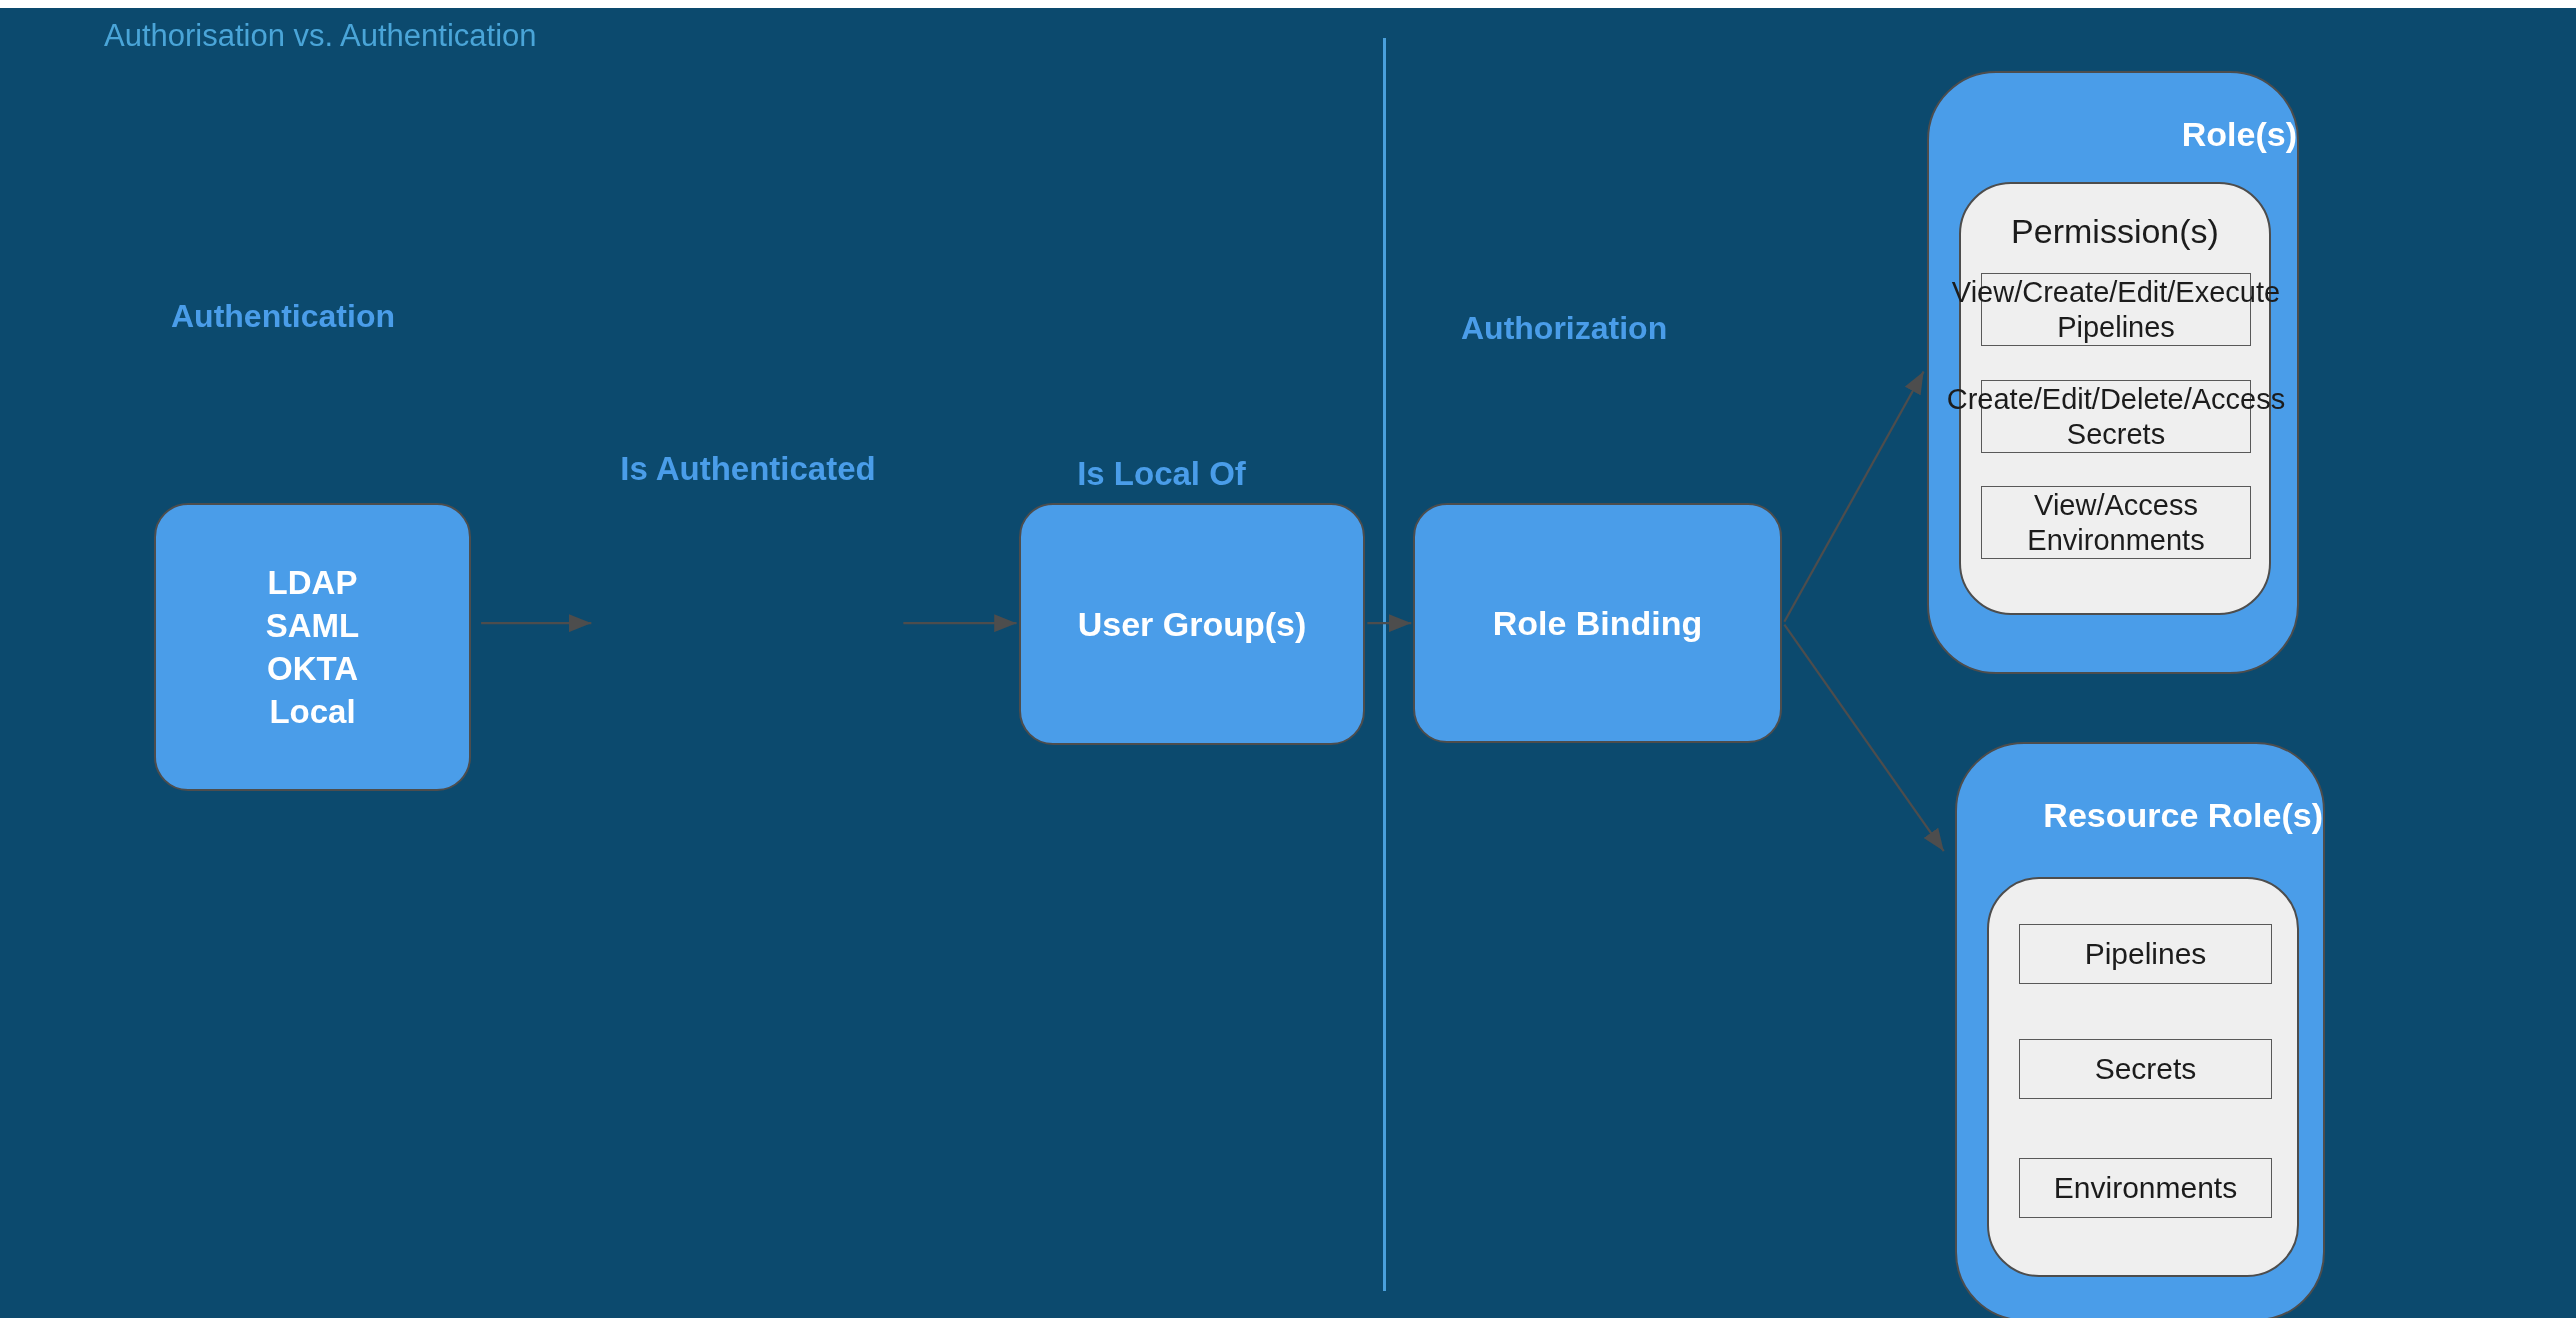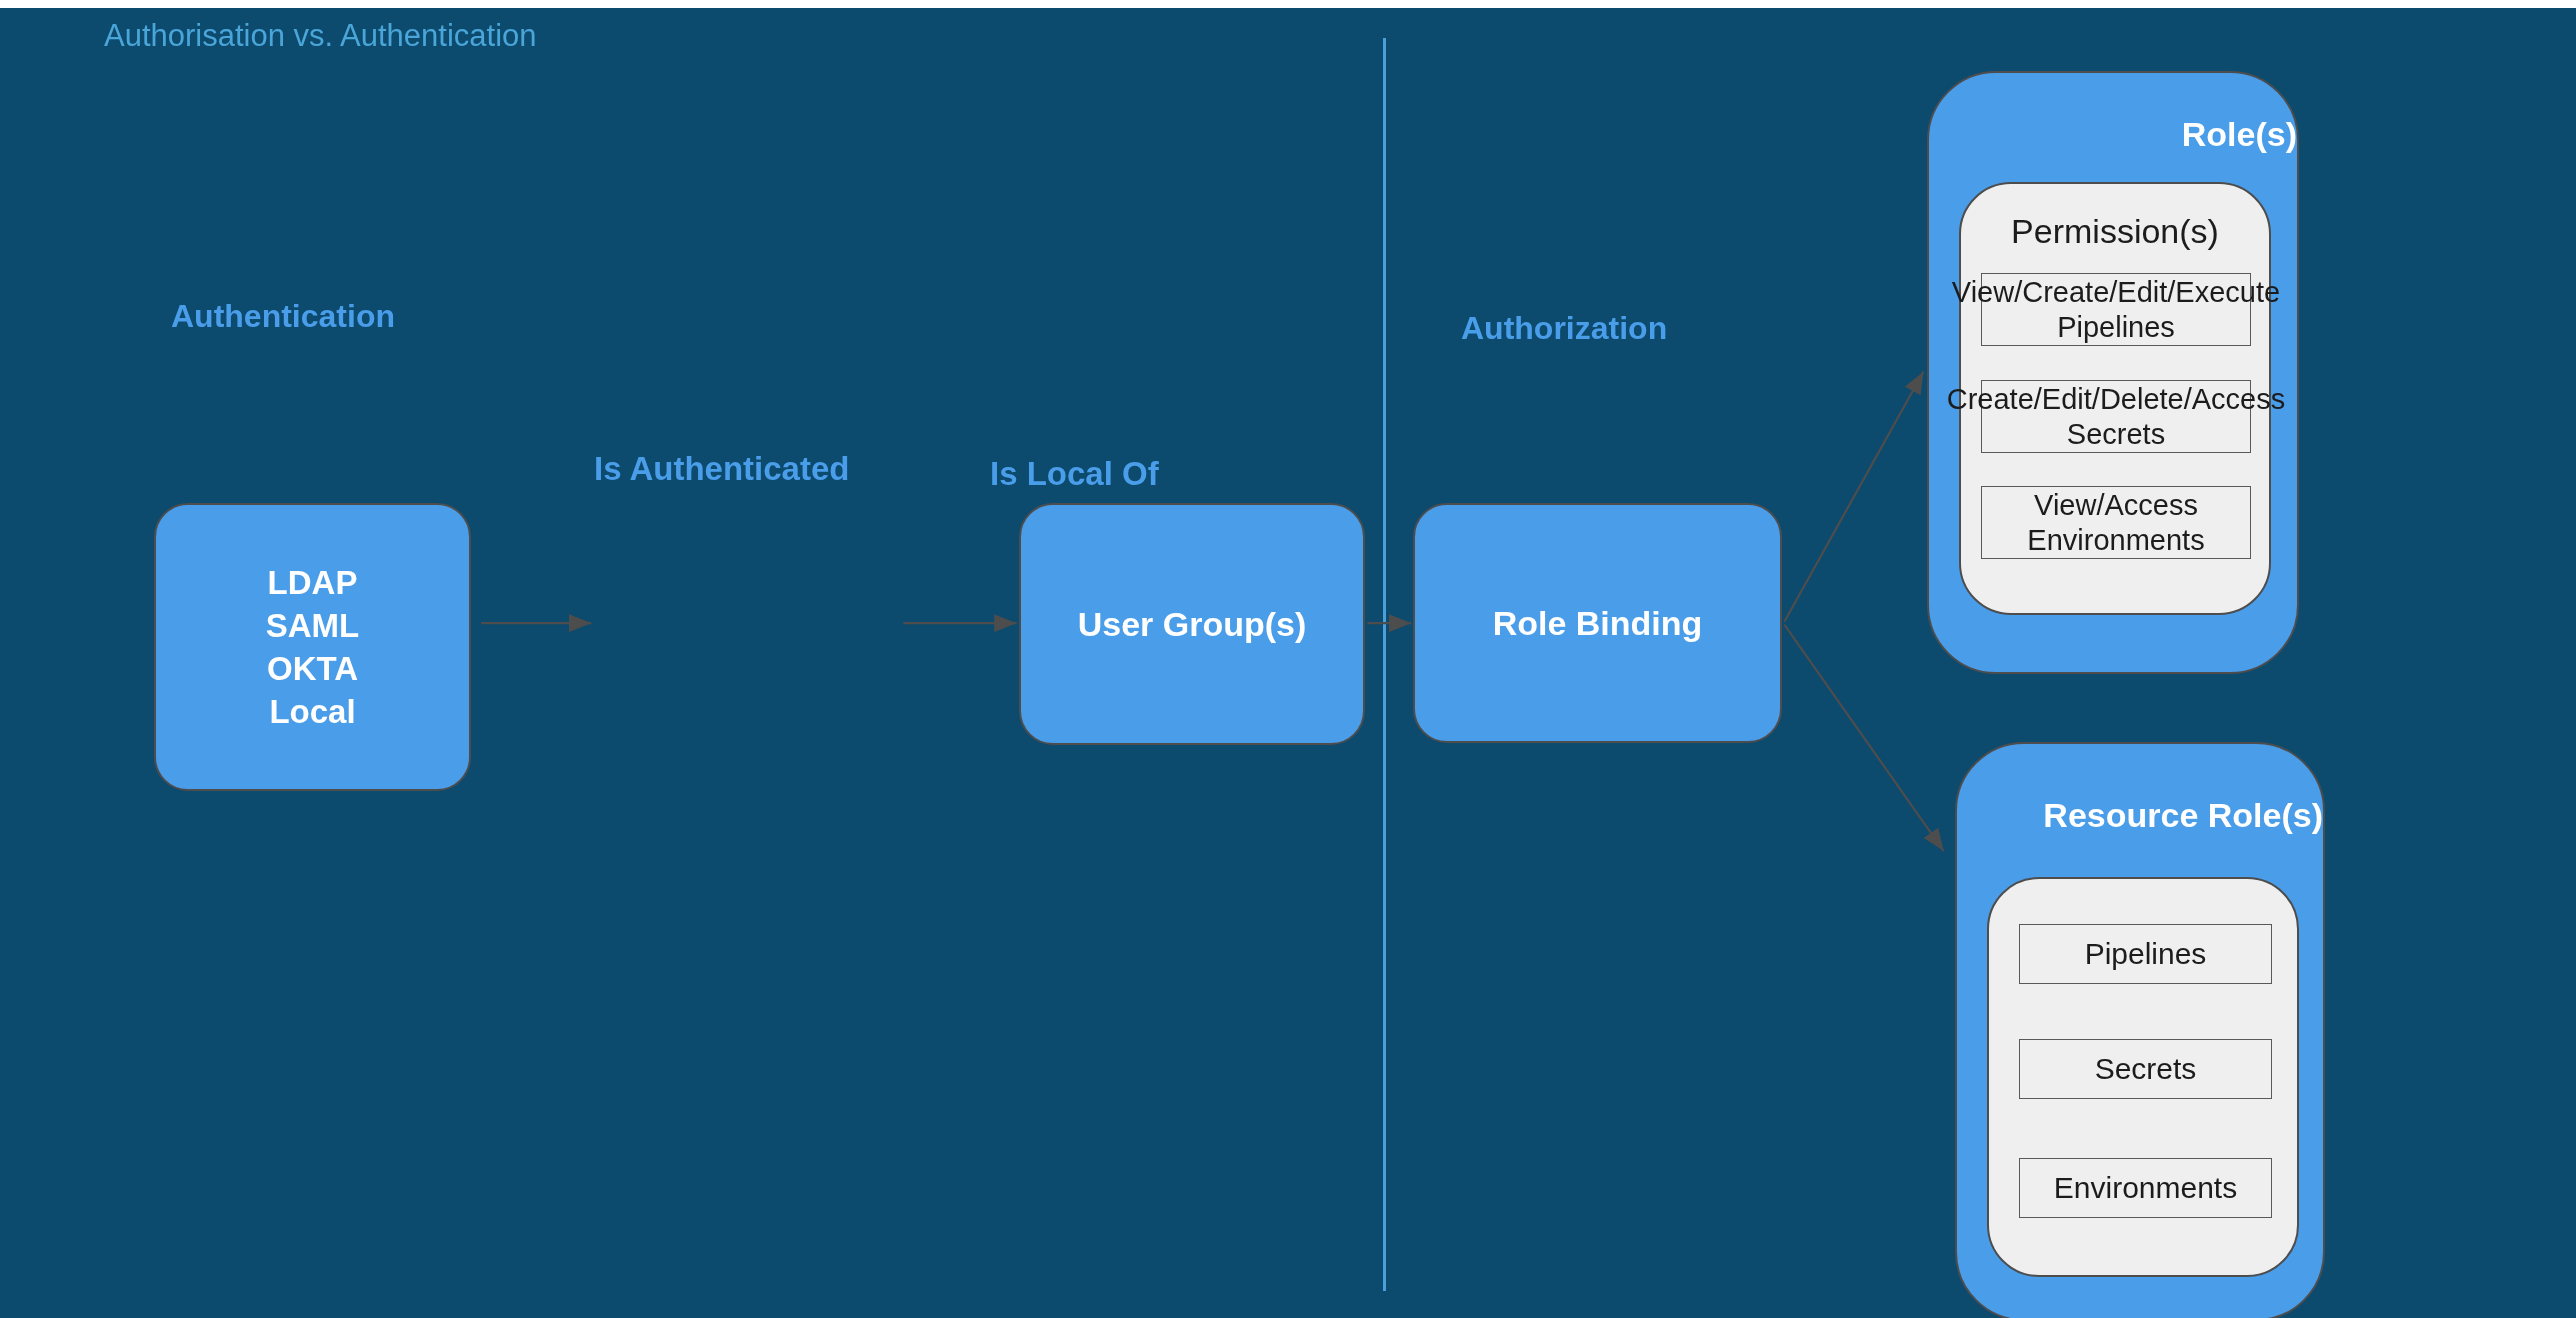--- a/index.html
+++ b/index.html
@@ -35,21 +35,21 @@
   .auth-heading{left:171px;top:290px;}
   .authz-heading{left:1461px;top:302px;}
   .divider{
     position:absolute;left:1383px;top:30px;
     width:3px;height:1253px;
     background:var(--divider-blue);
   }
   .edge-label{
     position:absolute;
     font-size:33px;font-weight:bold;color:var(--label-blue);
-    text-align:left;white-space:nowrap;
+    text-align:center;white-space:nowrap;
   }
   .label-authenticated{left:594px;width:308px;top:442px;}
   .label-memberof{left:990px;width:343px;top:447px;}
   .node{
     position:absolute;
     background:var(--blue);
     border:2.2px solid var(--border-dark);
     border-radius:34px;
     display:flex;align-items:center;justify-content:center;
     color:var(--white);font-weight:bold;font-size:34px;

